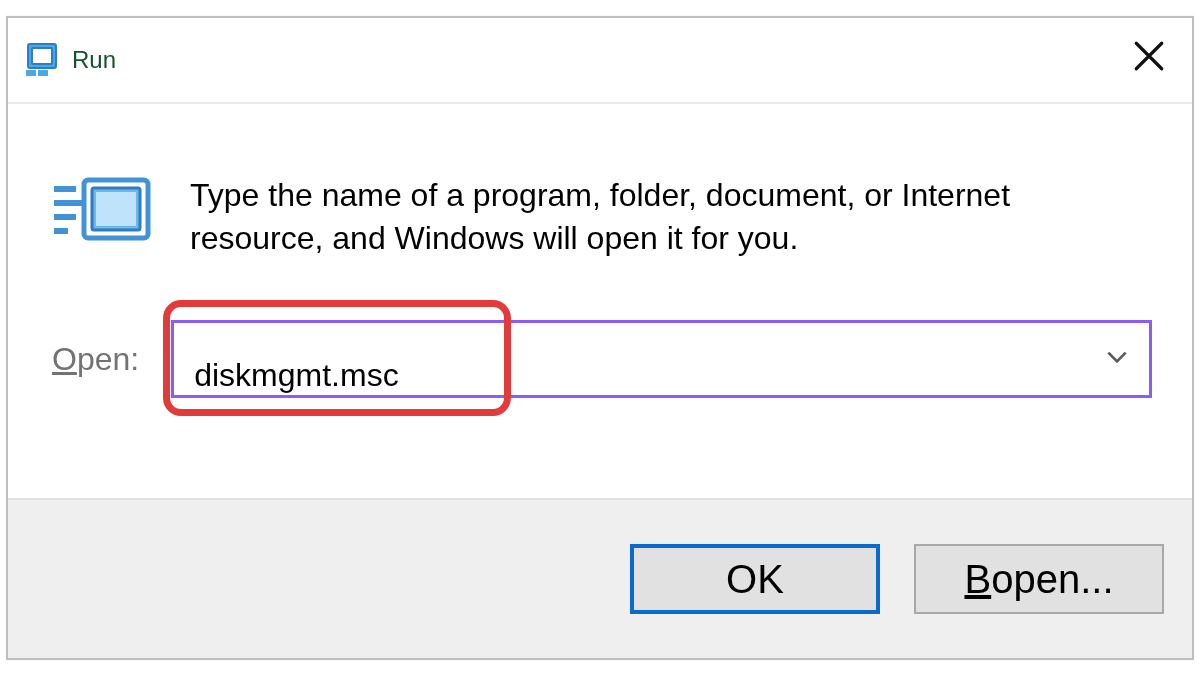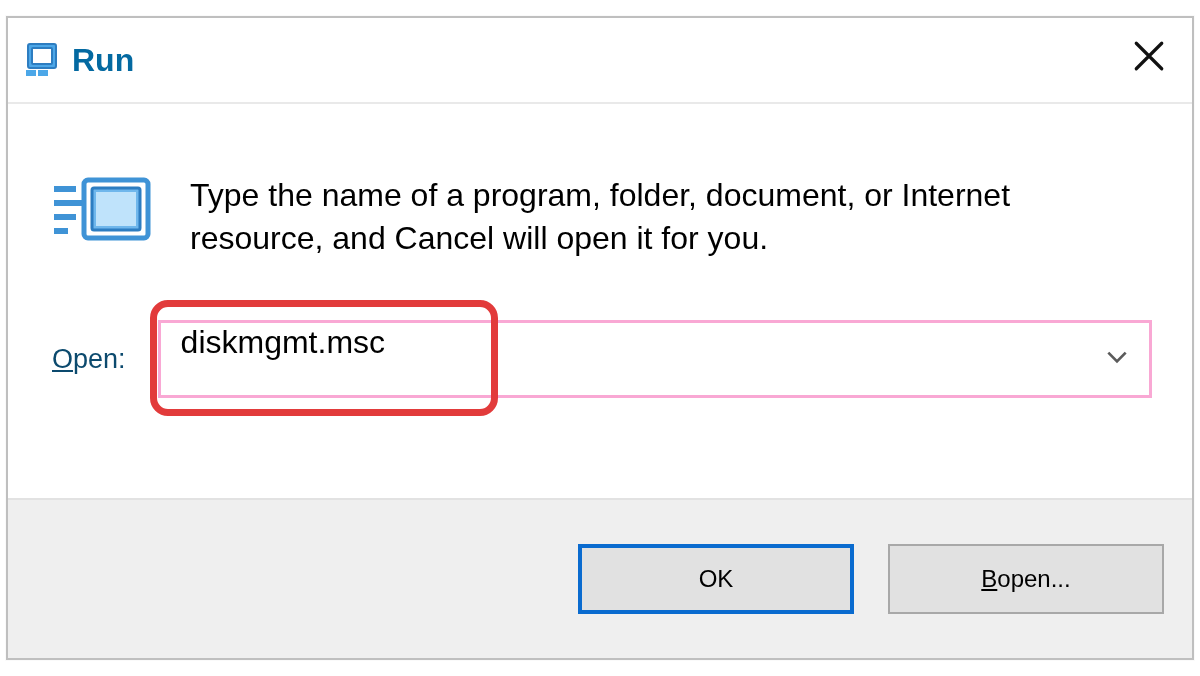--- a/index.html
+++ b/index.html
@@ -25,23 +25,22 @@
     align-items: center;
     padding: 0 8px 0 16px;
     border-bottom: 2px solid #e9e9e9;
   }
   .title-icon {
     width: 36px; height: 36px;
     margin-right: 12px;
     flex: 0 0 auto;
   }
   .title-text {
-    font-size: 32px;
-    color: #0369a1;
-    font-weight: bold;
+    font-size: 24px;
+    color: #14532d;
   }
   .title-spacer { flex: 1 1 auto; }
   .close-btn {
     width: 70px; height: 60px;
     display: flex; align-items: center; justify-content: center;
     font-size: 34px;
     color: #111;
     background: transparent;
     border: none;
   }
@@ -67,35 +66,35 @@
     color: #000;
     max-width: 960px;
   }
   .open-row {
     display: flex;
     align-items: center;
     gap: 32px;
     margin-left: 4px;
   }
   .open-label {
-    font-size: 27px;
-    color: #0c4a6e;
+    font-size: 32px;
+    color: #737373;
   }
   .open-label .u { text-decoration: underline; }
   .combo-wrap {
     position: relative;
     flex: 1 1 auto;
   }
   .combo {
     width: 100%;
     height: 78px;
-    border: 3px solid #f9a8d4;
+    border: 3px solid #8b5cf6;
     background: #fff;
     display: flex;
-    align-items: flex-start;
+    align-items: flex-end;
     padding: 0 70px 0 18px;
   }
   .combo-input {
     border: none;
     outline: none;
     font-size: 32px;
     font-family: inherit;
     width: 100%;
     background: transparent;
     color: #000;
@@ -120,23 +119,23 @@
     height: 160px;
     background: #efefef;
     border-top: 2px solid #e2e2e2;
     display: flex;
     align-items: center;
     justify-content: flex-end;
     gap: 34px;
     padding: 0 28px 0 0;
   }
   .btn {
-    width: 276px;
+    width: 250px;
     height: 70px;
-    font-size: 24px;
+    font-size: 40px;
     font-family: inherit;
     background: #e1e1e1;
     border: 2px solid #a8a8a8;
     color: #000;
     display: flex;
     align-items: center;
     justify-content: center;
   }
   .btn.default {
     border: 4px solid #0a6bcf;
@@ -178,21 +177,21 @@
           <rect x="0" y="12" width="22" height="6" fill="#3f93d6"></rect>
           <rect x="0" y="26" width="30" height="6" fill="#3f93d6"></rect>
           <rect x="0" y="40" width="22" height="6" fill="#3f93d6"></rect>
           <rect x="0" y="54" width="14" height="6" fill="#3f93d6"></rect>
 
           <rect x="30" y="6" width="64" height="58" rx="4" fill="#ffffff" stroke="#3f93d6" stroke-width="5"></rect>
           <rect x="38" y="14" width="48" height="42" rx="2" fill="#6fb7ec" stroke="#2d7dc1" stroke-width="3"></rect>
           <rect x="42" y="18" width="40" height="34" fill="#bfe3fb"></rect>
         </svg>
       </span>
-      <div class="instruction-text">Type the name of a program, folder, document, or Internet resource, and Cancel will open it for you.</div>
+      <div class="instruction-text">Type the name of a program, folder, document, or Internet resource, and Windows will open it for you.</div>
     </div>
 
     <div class="open-row">
       <div class="open-label"><span class="u">O</span><span>pen:</span></div>
       <div class="combo-wrap">
         <div class="combo">
           <input class="combo-input" type="text" value="diskmgmt.msc" style="">
         </div>
         <span class="combo-caret">
           <svg width="26" height="26" viewBox="0 0 24 24">

